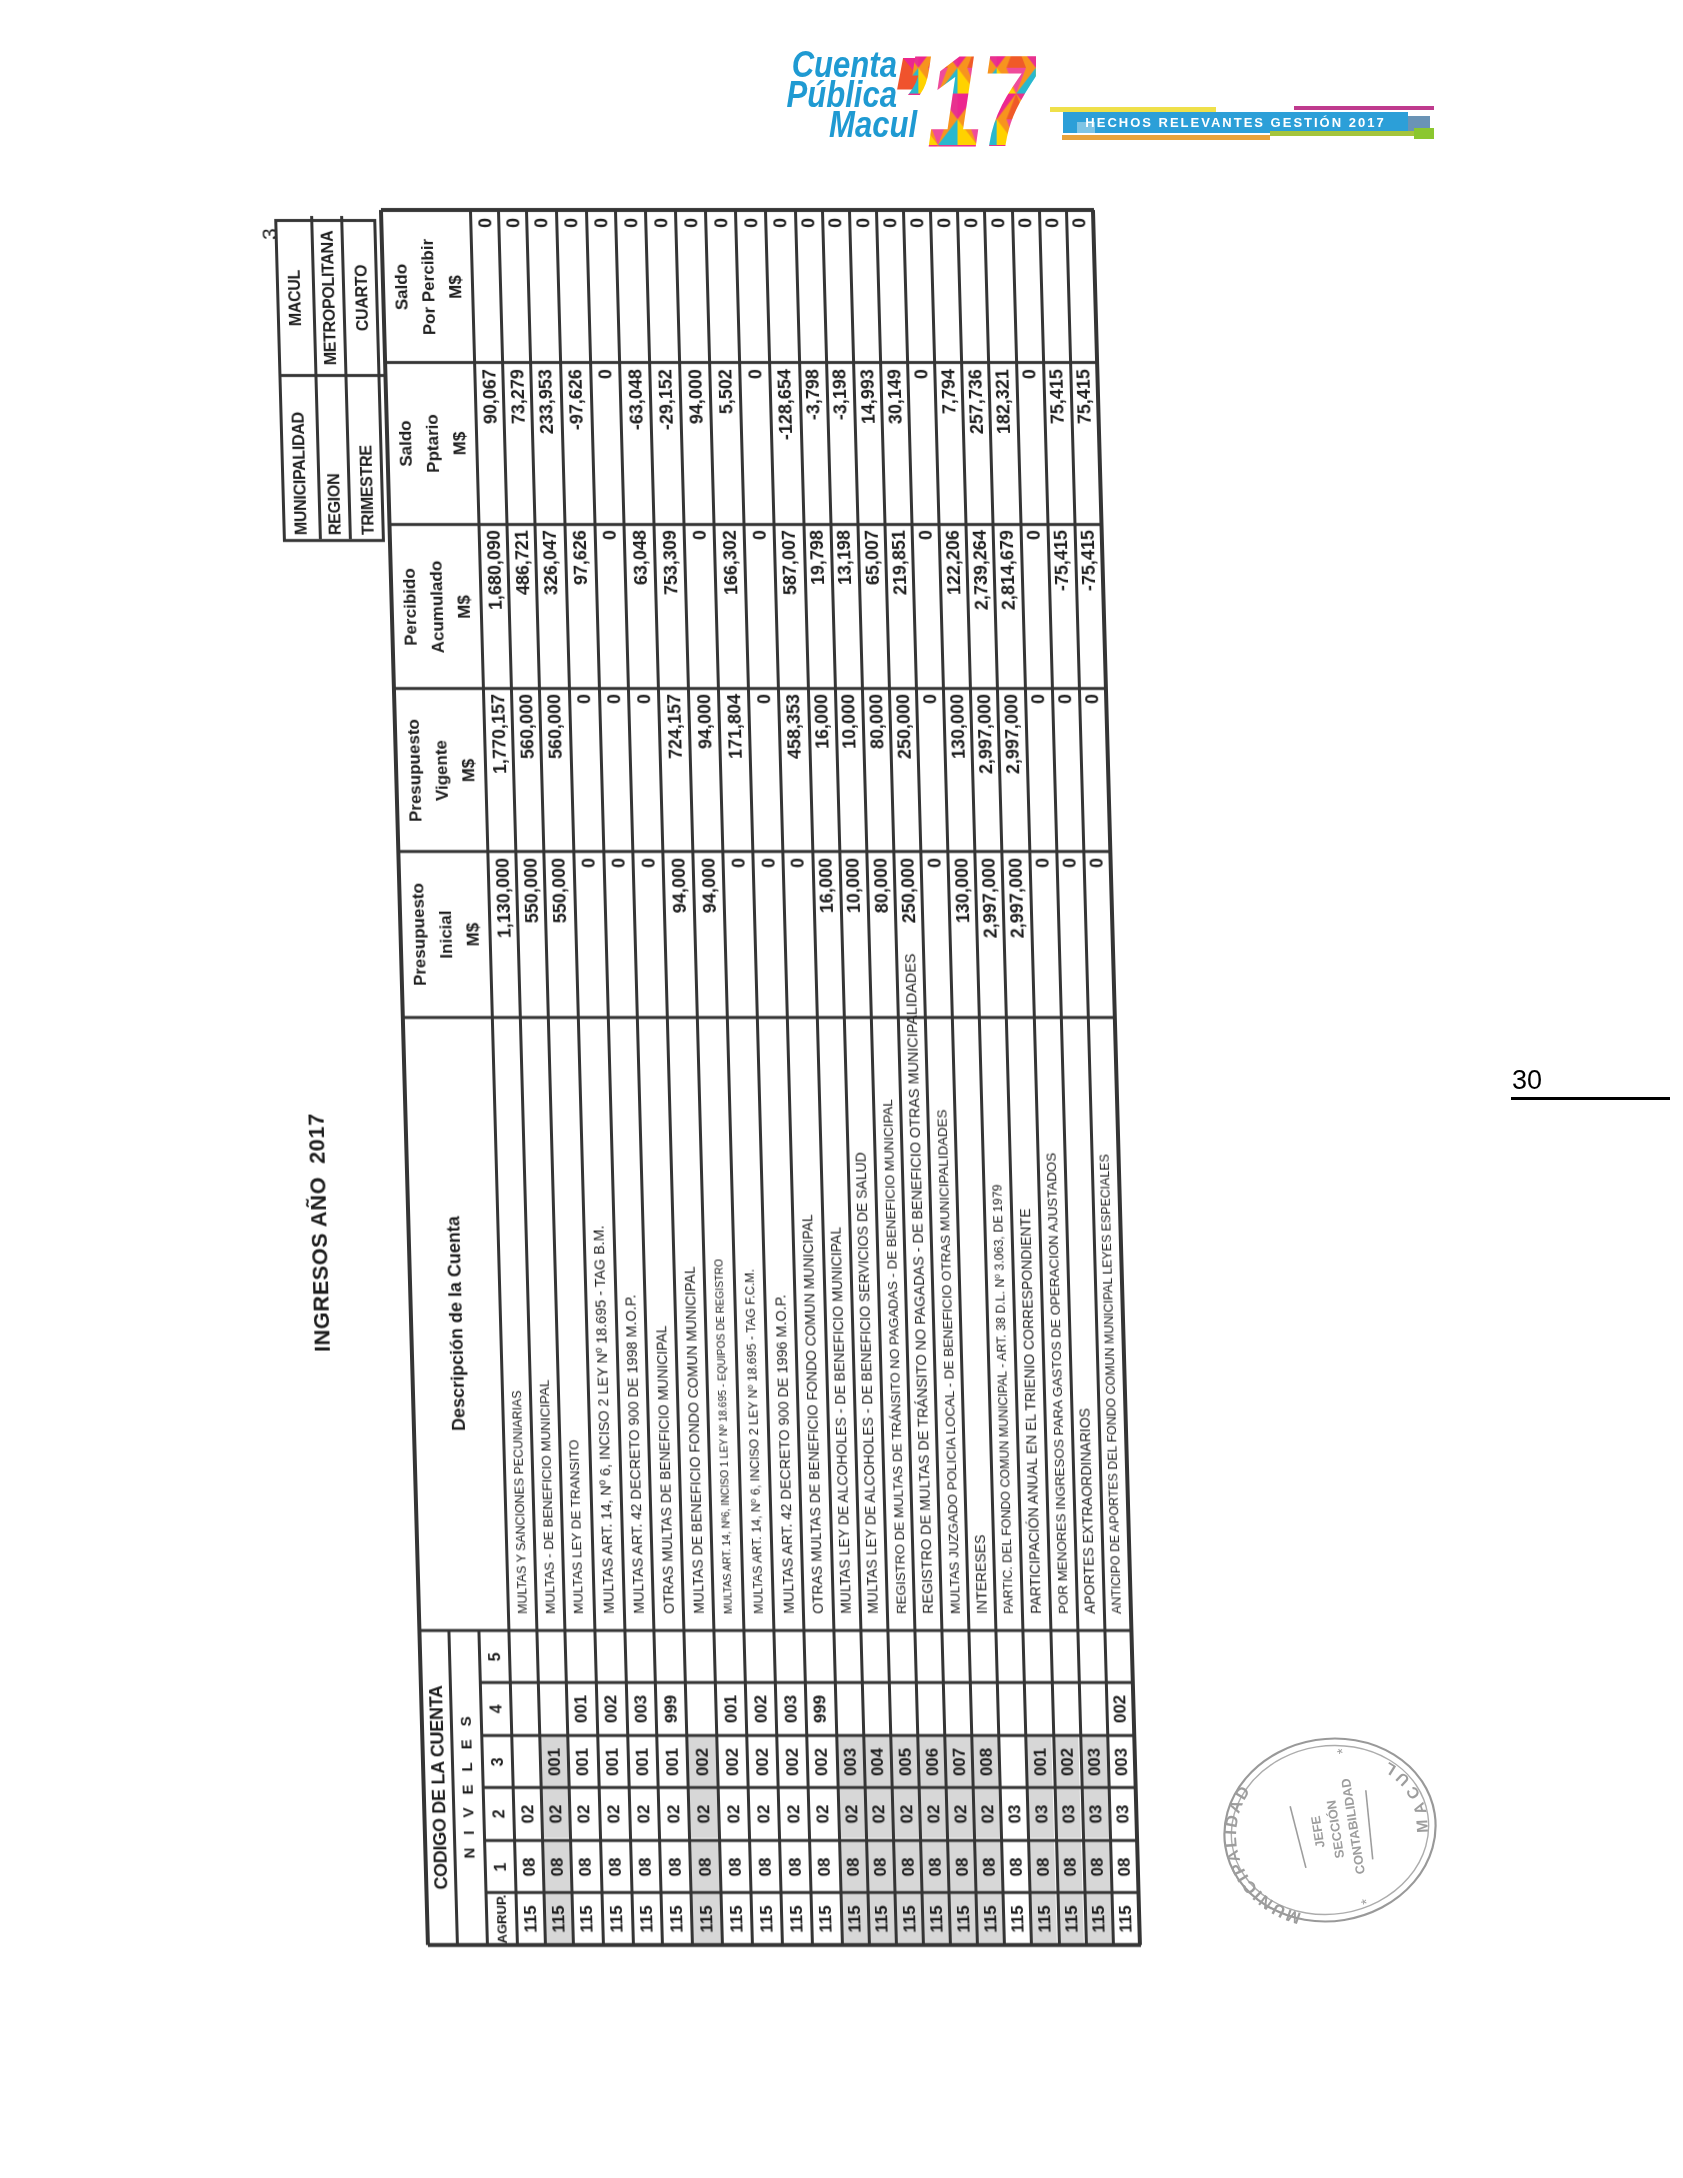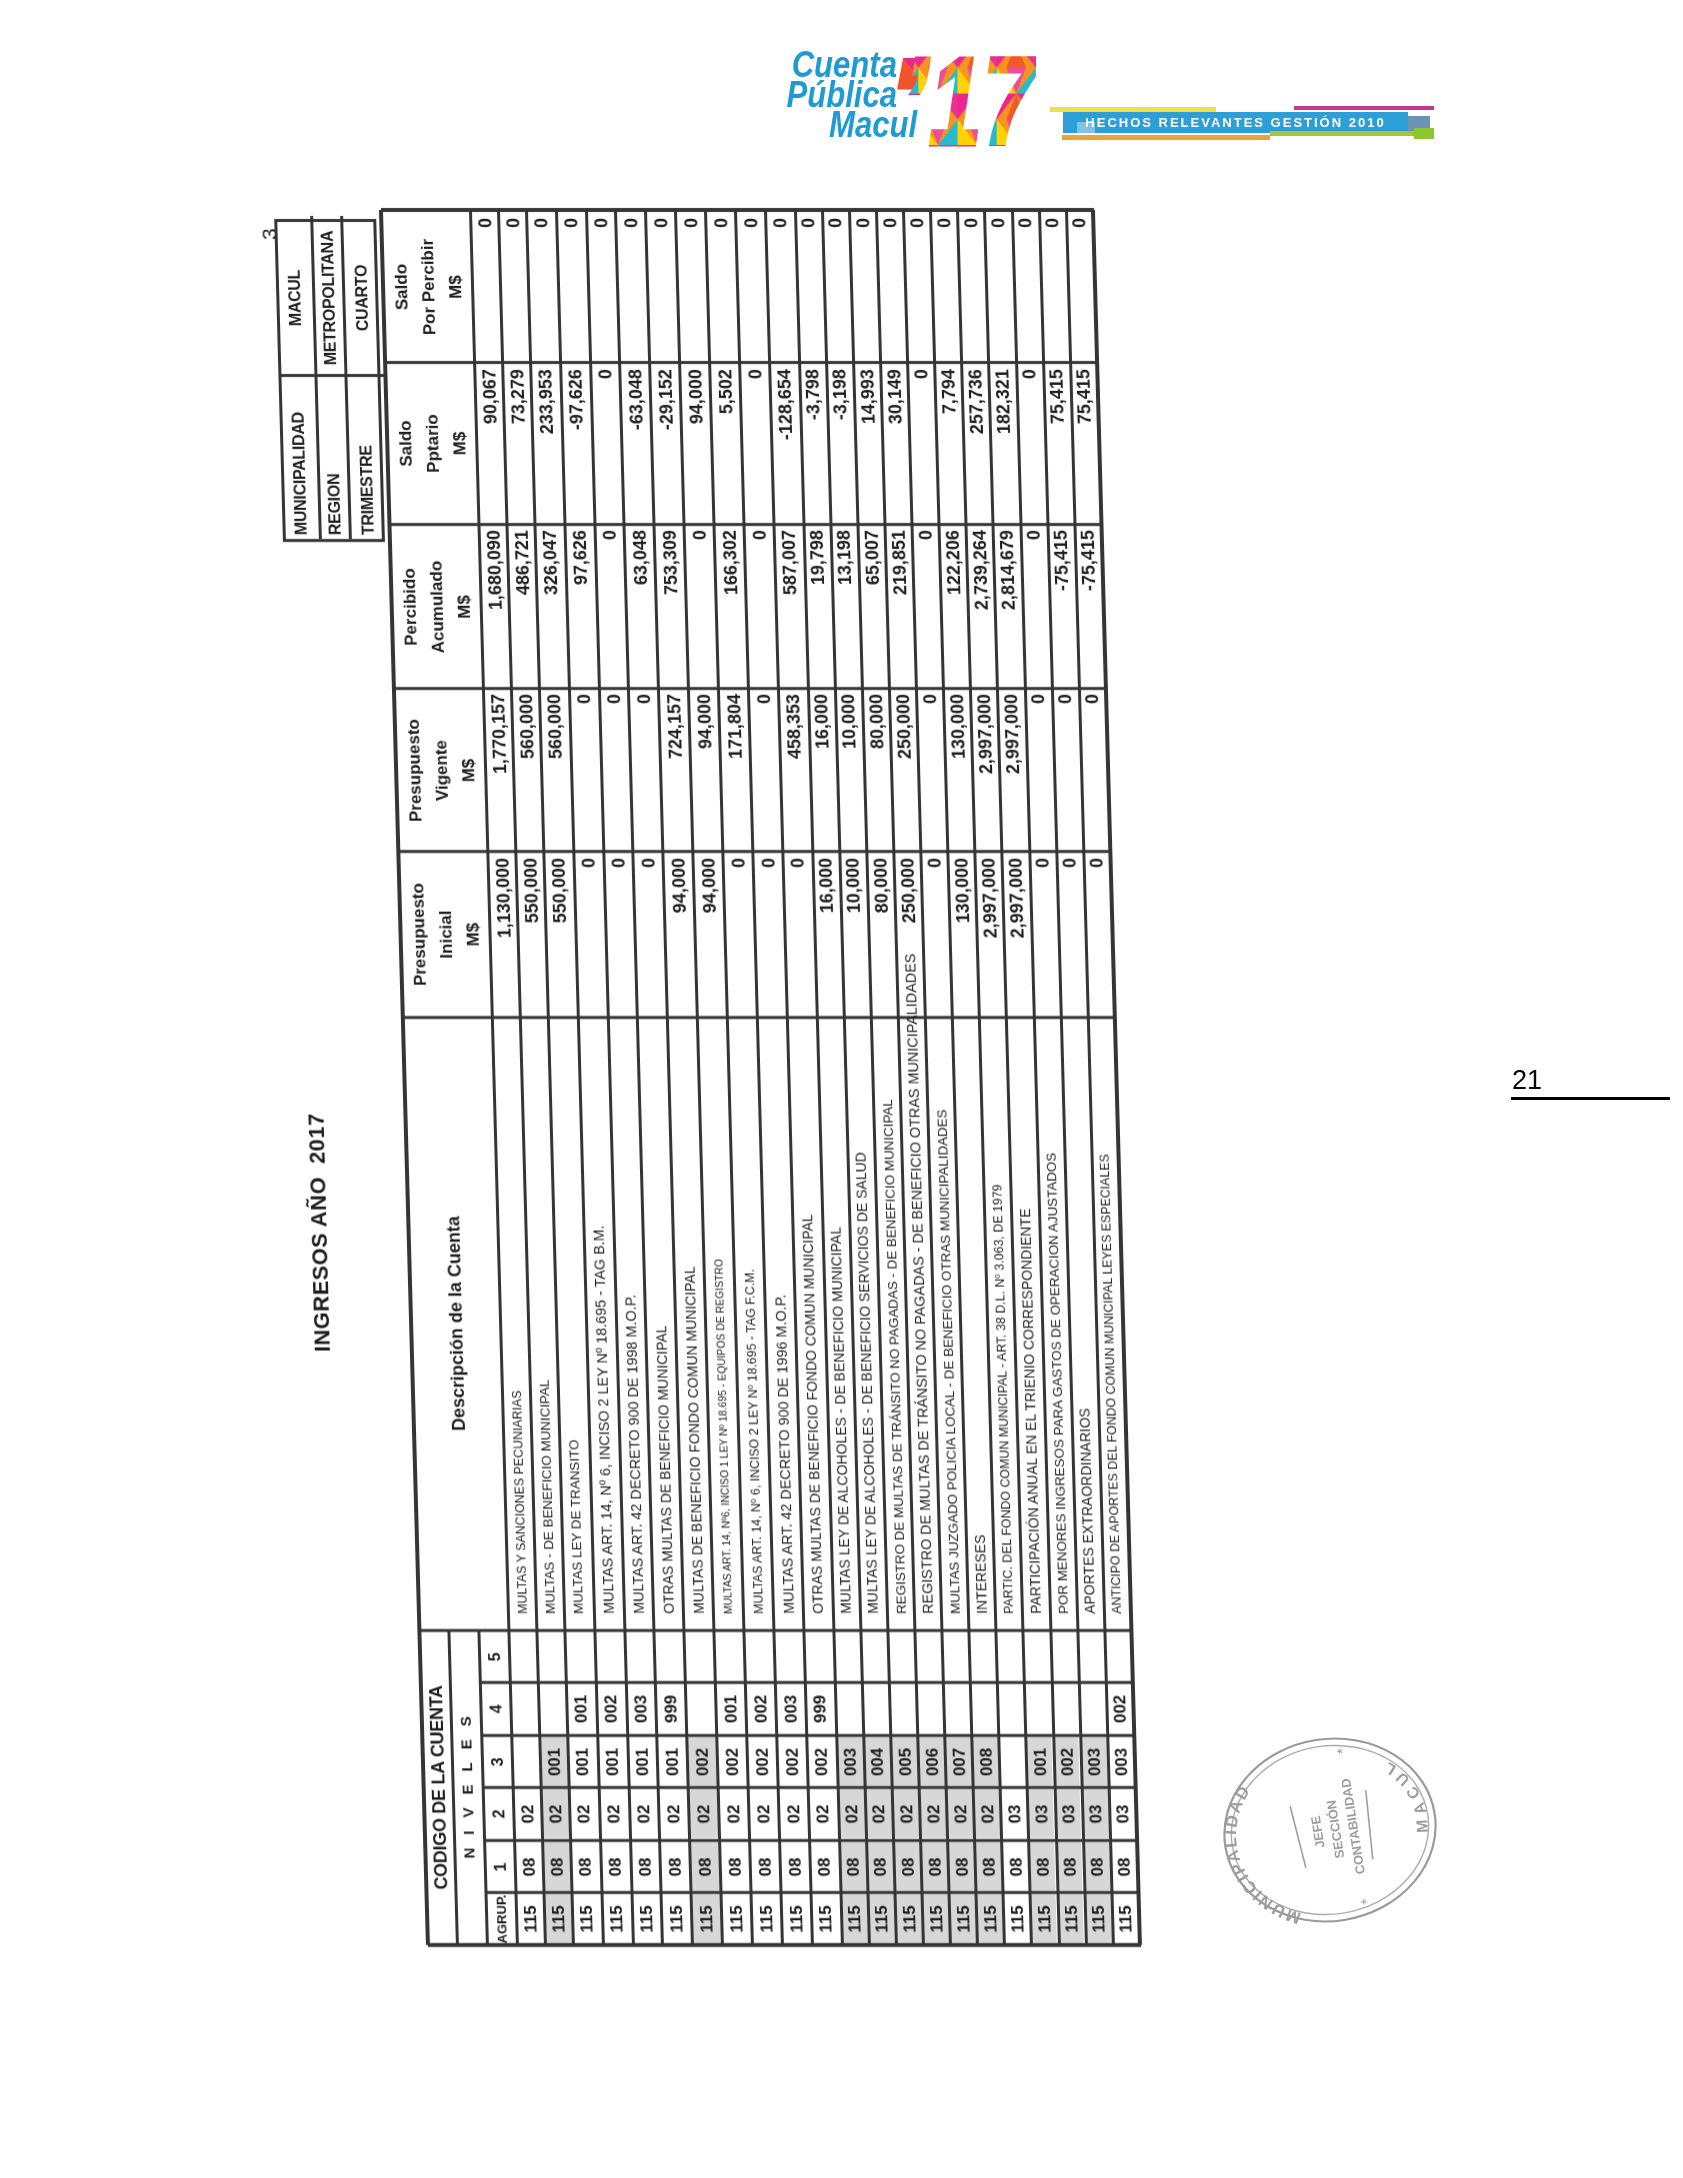--- a/index.html
+++ b/index.html
@@ -39,21 +39,21 @@
 <div class="abs" style="left:1050px;top:107px;width:166px;height:5px;background:#efe04a;"></div>
 
 <div class="abs" style="left:1294px;top:106px;width:140px;height:4px;background:#bf3a8e;"></div>
 
 <div class="abs" style="left:1063px;top:112px;width:345px;height:21px;background:#2c9fd8;"></div>
 
 <div class="abs" style="left:1077px;top:122px;width:18px;height:11px;background:#7fc4e4;"></div>
 
 <div class="abs" style="left:1408px;top:116px;width:22px;height:15px;background:#6a93b5;"></div>
 
-<div class="ct" style="left:1063px;top:113px;width:345px;height:20px;line-height:20px;color:#ffffff;font-weight:bold;font-size:13px;letter-spacing:2px;">HECHOS RELEVANTES GESTIÓN 2010</div>
+<div class="ct" style="left:1063px;top:113px;width:345px;height:20px;line-height:20px;color:#ffffff;font-weight:bold;font-size:13px;letter-spacing:2px;">HECHOS RELEVANTES GESTIÓN 2017</div>
 
 <div class="abs" style="left:1062px;top:135px;width:208px;height:5px;background:#e8a33d;"></div>
 
 <div class="abs" style="left:1270px;top:131px;width:163px;height:5px;background:#a5c43b;"></div>
 
 <div class="abs" style="left:1414px;top:128px;width:20px;height:11px;background:#8bc72f;"></div>
 
 <div class="abs" style="left:0;top:0;width:1683px;height:2178px;transform:skewX(1.55deg);transform-origin:386px 211px;filter:blur(0.4px);">
 <div class="abs" style="left:257px;top:1945px;width:1735px;height:842px;transform:rotate(-90deg);transform-origin:0 0;">
 
@@ -492,15 +492,15 @@
 <line x1="-34" y1="-30" x2="30" y2="-36" stroke="#757575" stroke-width="1.6"></line>
 <text x="0" y="-8" text-anchor="middle" font-family="Liberation Sans, sans-serif" font-size="13" font-weight="bold" fill="#757575">JEFE</text>
 <text x="0" y="10" text-anchor="middle" font-family="Liberation Sans, sans-serif" font-size="13" font-weight="bold" fill="#757575">SECCIÓN</text>
 <text x="0" y="28" text-anchor="middle" font-family="Liberation Sans, sans-serif" font-size="13" font-weight="bold" fill="#757575">CONTABILIDAD</text>
 <line x1="-36" y1="38" x2="34" y2="42" stroke="#757575" stroke-width="1.6"></line>
 <text x="-80" y="30" font-family="Liberation Sans, sans-serif" font-size="15" fill="#757575">*</text>
 <text x="74" y="30" font-family="Liberation Sans, sans-serif" font-size="15" fill="#757575">*</text>
 </g>
   </svg>
 
-<div class="lt" style="left:1512px;top:1065px;font-size:27px;color:#000;">21</div>
+<div class="lt" style="left:1512px;top:1065px;font-size:27px;color:#000;">30</div>
 
 <div class="abs" style="left:1511px;top:1097px;width:159px;height:3px;background:#000;"></div>
 
 </body></html>

